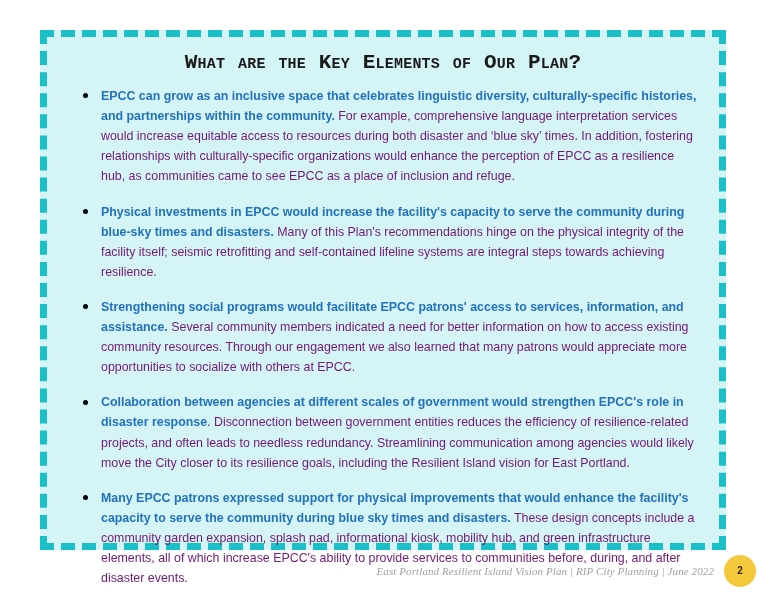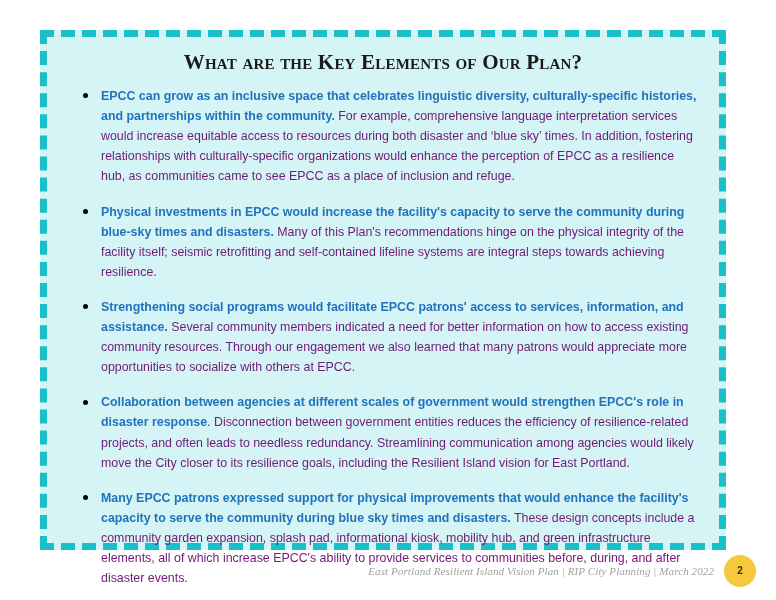--- a/index.html
+++ b/index.html
@@ -25,21 +25,21 @@
     background: #d4f4f6;
     box-sizing: border-box;
     border: 7px dashed #1bbfc8;
   }
 
   
   #page-title {
     margin: 0;
     padding: 14px 10px 6px 10px;
     text-align: center;
-    font-family: Liberation Serif, serif;
+    font-family: Liberation Mono, monospace;
     font-size: 21px;
     font-weight: bold;
     font-variant: small-caps;
     letter-spacing: 0.2px;
     color: #1a1a1a;
     line-height: 1.1;
   }
 
   
   #bullet-list {
@@ -144,17 +144,17 @@
       <span class="lead">Collaboration between agencies at different scales of government would strengthen EPCC's role in disaster response</span><span class="rest">. Disconnection between government entities reduces the efficiency of resilience-related projects, and often leads to needless redundancy. Streamlining communication among agencies would likely move the City closer to its resilience goals, including the Resilient Island vision for East Portland.</span>
     </li>
     <li class="bullet-item">
       <span class="bullet-dot"></span>
       <span class="lead">Many EPCC patrons expressed support for physical improvements that would enhance the facility's capacity to serve the community during blue sky times and disasters.</span><span class="rest"> These design concepts include a community garden expansion, splash pad, informational kiosk, mobility hub, and green infrastructure elements, all of which increase EPCC's ability to provide services to communities before, during, and after disaster events.</span>
     </li>
   </ul>
 </div>
 
 <div id="footer">
-  <div id="footer-text">East Portland Resilient Island Vision Plan  |  RIP City Planning  |  March 2022</div>
+  <div id="footer-text">East Portland Resilient Island Vision Plan  |  RIP City Planning  |  June 2022</div>
   <div id="page-badge">
     <span id="page-number">2</span>
   </div>
 </div>
 
 </body></html>

